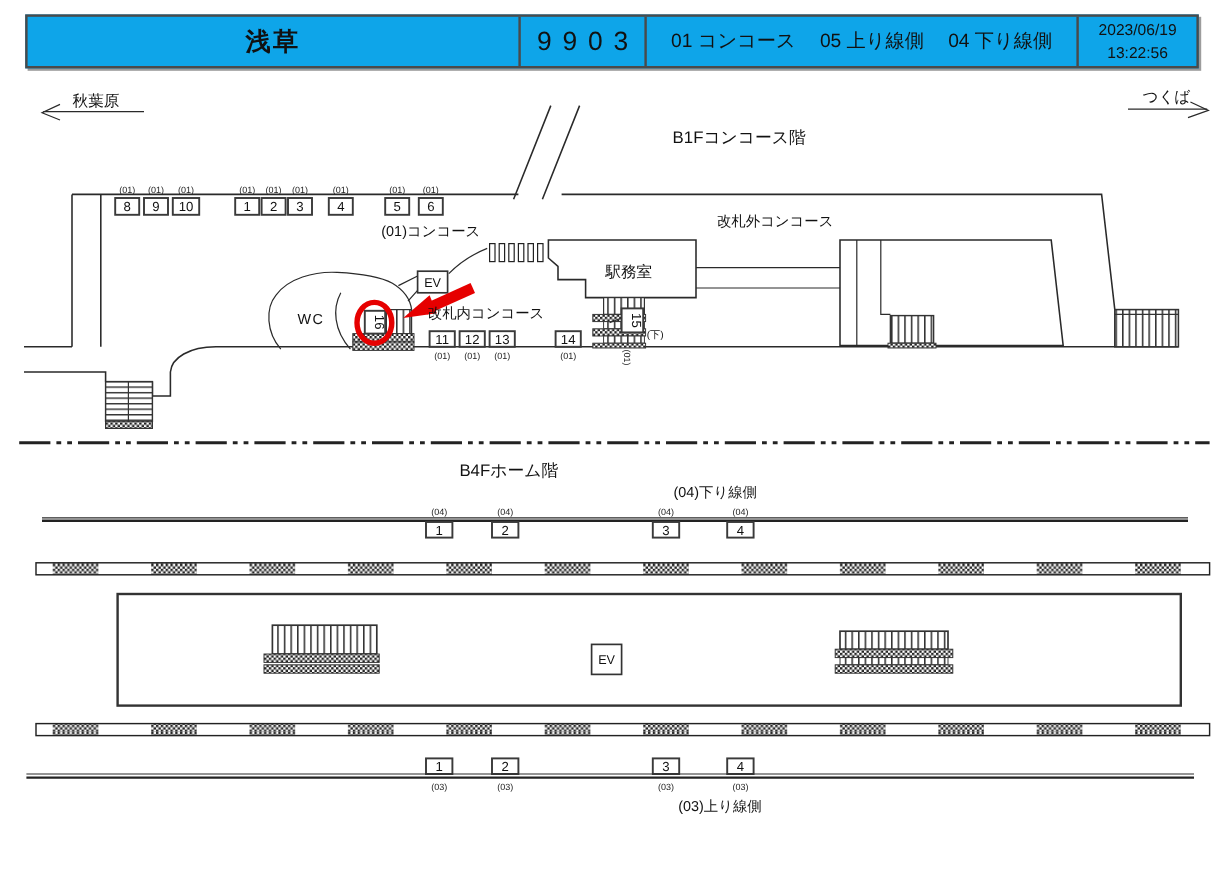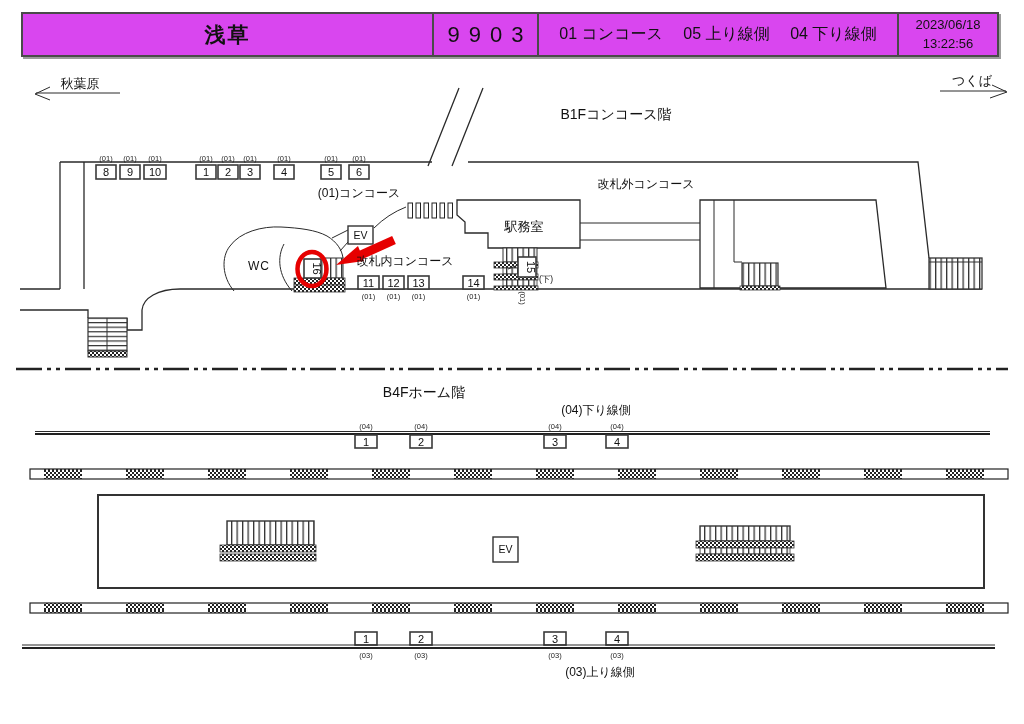--- a/index.html
+++ b/index.html
@@ -1,20 +1,20 @@
 <!DOCTYPE html>
 <html><head>
 <meta charset="utf-8">
 <style>
   html,body{margin:0;padding:0;background:#fff;width:1024px;height:724px;overflow:hidden;
     font-family:"Liberation Sans", sans-serif;color:#111;}
   .stage{position:relative;width:1024px;height:724px;}
   
   .header{position:absolute;left:21px;top:12px;width:978px;height:45px;display:flex;
-    border:2px solid #4a4a4a;box-shadow:2px 2px 0 #9c9c9c;background:#d946ef;box-sizing:border-box;}
+    border:2px solid #4a4a4a;box-shadow:2px 2px 0 #9c9c9c;background:#0ea5e9;box-sizing:border-box;}
   .hcell{display:flex;align-items:center;justify-content:center;box-sizing:border-box;height:100%;}
   .hcell+.hcell{border-left:2px solid #4a4a4a;}
   .cell-name{flex:0 0 409px;font-size:21px;font-weight:bold;letter-spacing:2px;}
   .cell-code{flex:0 0 105px;font-size:22px;letter-spacing:9px;padding-left:9px;font-weight:500;}
   .cell-zones{flex:1 1 auto;display:flex;align-items:center;justify-content:space-evenly;font-size:16px;}
   .cell-dt{flex:0 0 100px;flex-direction:column;font-size:13px;line-height:1.45;}
   
   .map{position:absolute;left:0;top:0;}
   text{font-family:"Liberation Sans", sans-serif;fill:#111;}
   .lbl{font-size:12px;text-anchor:middle;}
@@ -33,21 +33,21 @@
 
   <div class="header">
     <div class="hcell cell-name">浅草</div>
     <div class="hcell cell-code">9903</div>
     <div class="hcell cell-zones">
       <span>01 コンコース</span>
       <span>05 上り線側</span>
       <span>04 下り線側</span>
     </div>
     <div class="hcell cell-dt">
-      <span>2023/06/18</span>
+      <span>2023/06/19</span>
       <span>13:22:56</span>
     </div>
   </div>
 
   <svg class="map" width="1024" height="724" viewBox="0 0 1024 724">
     <defs>
       <pattern id="check" width="4" height="4" patternUnits="userSpaceOnUse">
         <rect width="4" height="4" fill="#fff"></rect>
         <rect width="2" height="2" fill="#222"></rect>
         <rect x="2" y="2" width="2" height="2" fill="#222"></rect>

